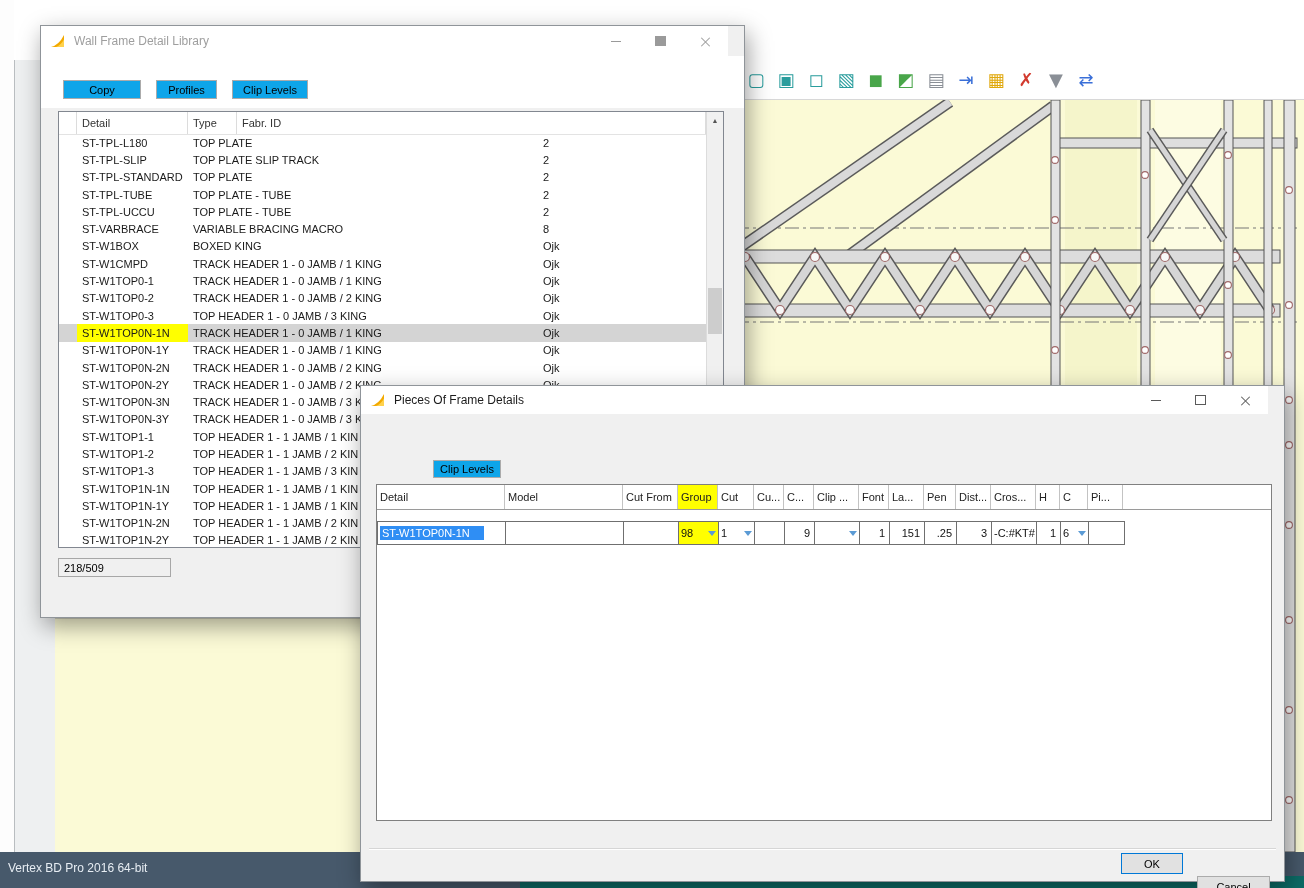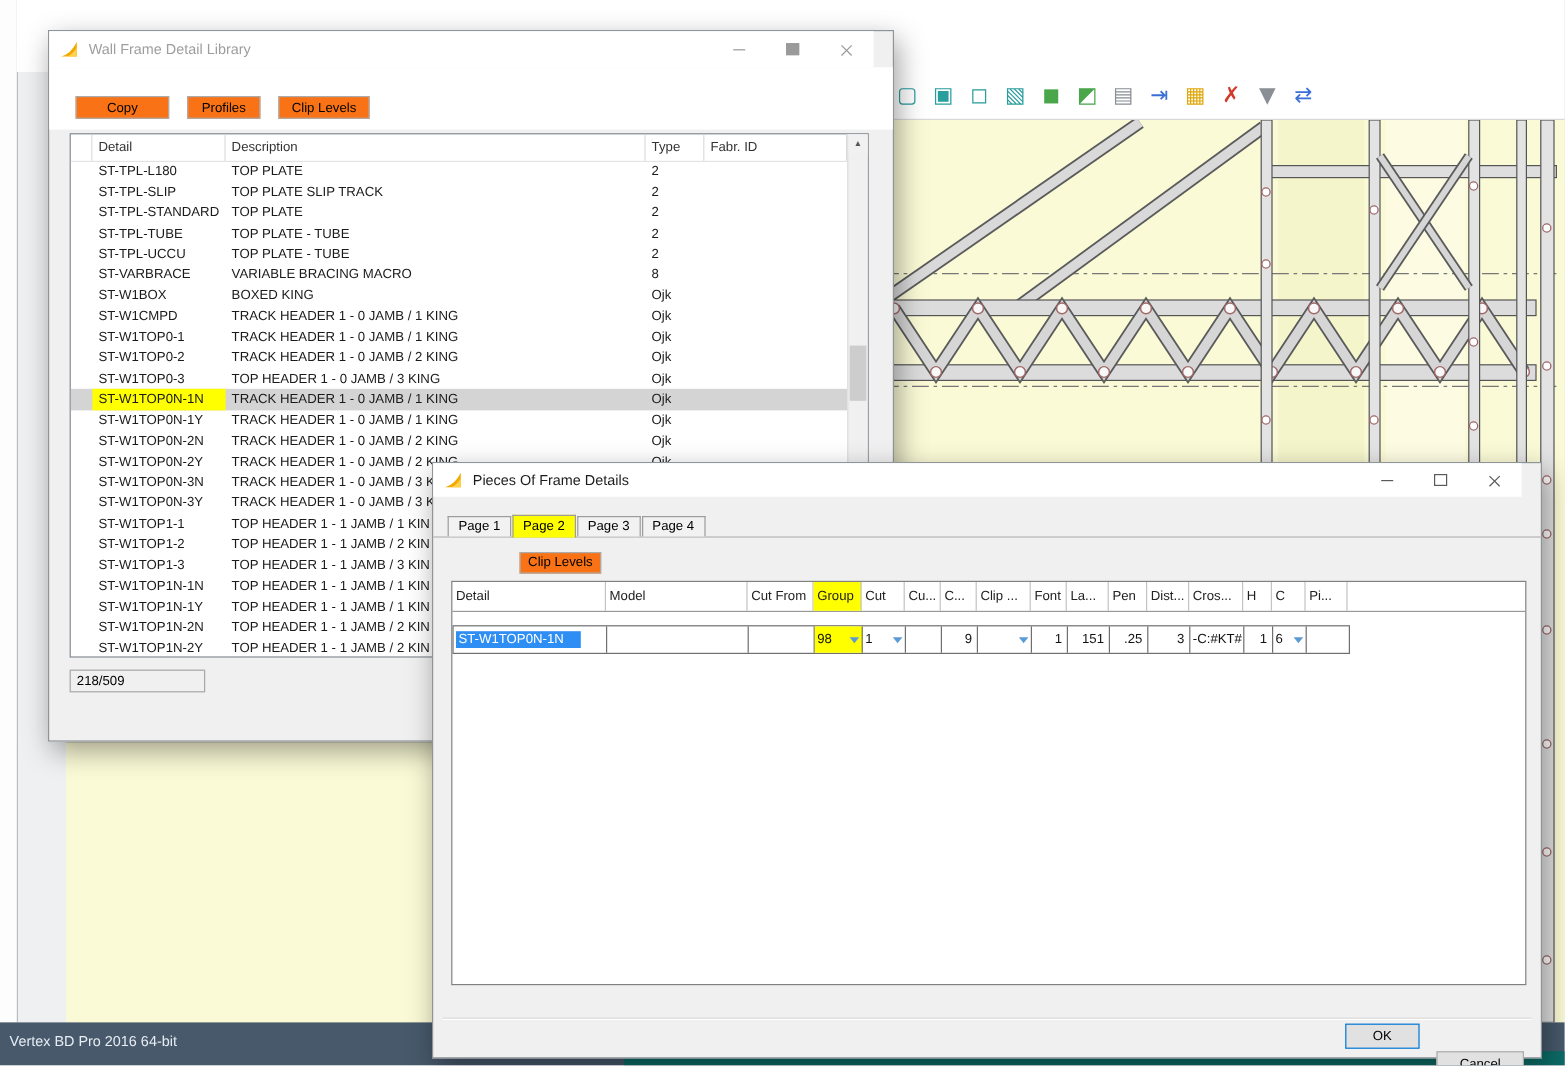--- a/index.html
+++ b/index.html
@@ -23,21 +23,21 @@
   .titlebar .ttl{margin-left:8px;font-size:12px;}
   .wbtns{margin-left:auto;display:flex;height:100%;}
   .wbtn{width:45px;height:100%;display:flex;align-items:center;justify-content:center;cursor:default;}
   .min-glyph{display:inline-block;width:10px;height:1px;background:#5a5a5a;}
   .max-glyph{display:inline-block;width:9px;height:8px;border:1px solid #5a5a5a;}
   .x-glyph{position:relative;width:11px;height:11px;display:inline-block;}
   .x-glyph::before,.x-glyph::after{content:"";position:absolute;left:5px;top:0;width:1px;height:12px;background:#5a5a5a;}
   .x-glyph::before{transform:rotate(45deg);} .x-glyph::after{transform:rotate(-45deg);}
   .dim .min-glyph,.dim .max-glyph{background:#9a9a9a;border-color:#9a9a9a;}
   .dim .x-glyph::before,.dim .x-glyph::after{background:#9a9a9a;}
-  .btn{position:absolute;background:#f97316;border:1px solid #ababab;font-size:11px;display:flex;align-items:center;justify-content:center;box-sizing:border-box;cursor:default;}
+  .btn{position:absolute;background:#0ea5e9;border:1px solid #ababab;font-size:11px;display:flex;align-items:center;justify-content:center;box-sizing:border-box;cursor:default;}
 
   
   .lib-dialog{left:40px;top:25px;width:705px;height:593px;z-index:10;}
   .lib-dialog .titlebar{height:30px;}
   .lib-dialog .ttl{color:#9e9e9e;}
   .lib-topstrip{position:absolute;left:0;top:30px;right:0;height:52px;background:#ffffff;}
   .lib-table{position:absolute;left:17px;top:85px;width:666px;height:437px;background:#ffffff;border:1px solid #828790;box-sizing:border-box;}
   .lh{display:flex;height:22px;border-bottom:1px solid #e3e3e3;margin-right:17px;}
   .lh>div{display:flex;align-items:center;font-size:11px;color:#333;border-right:1px solid #dcdcdc;box-sizing:border-box;padding-left:5px;overflow:hidden;white-space:nowrap;}
   .lib-rows{position:absolute;left:0;top:22px;right:17px;bottom:0;overflow:hidden;}
@@ -213,21 +213,20 @@
     </div>
     <div class="lib-topstrip"></div>
     <div class="btn" style="left:22px;top:54px;width:78px;height:19px;">Copy</div>
     <div class="btn" style="left:115px;top:54px;width:61px;height:19px;">Profiles</div>
     <div class="btn" style="left:191px;top:54px;width:76px;height:19px;">Clip Levels</div>
 
     <div class="lib-table">
       <div class="lh">
         <div class="hc0"></div>
         <div class="hc-detail">Detail</div>
-        <div class="hc-desc">Description</div>
         <div class="hc-type">Type</div>
         <div class="hc-fabr">Fabr. ID</div>
       </div>
       <div class="lib-rows">
           <div class="lib-row">
             <div class="lc lc0"></div>
             <div class="lc lc-detail">ST-TPL-L180</div>
             <div class="lc lc-desc">TOP PLATE</div>
             <div class="lc lc-type">2</div>
             <div class="lc lc-fabr"></div>
@@ -417,26 +416,20 @@
           </span>
         <span class="wbtn">
             <span class="max-glyph"></span>
           </span>
         <span class="wbtn">
             <span class="x-glyph"></span>
           </span>
       </span>
     </div>
 
-    <div class="ptabs">
-      <span class="ptab">Page 1</span>
-      <span class="ptab active">Page 2</span>
-      <span class="ptab">Page 3</span>
-      <span class="ptab">Page 4</span>
-    </div>
 
     <div class="btn clip-btn">Clip Levels</div>
 
     <div class="ptable">
       <div class="phead">
         <div class="pch pc-detail">Detail</div>
         <div class="pch pc-model">Model</div>
         <div class="pch pc-cutfrom">Cut From</div>
         <div class="pch pc-group hl-y">Group</div>
         <div class="pch pc-cut">Cut</div>

